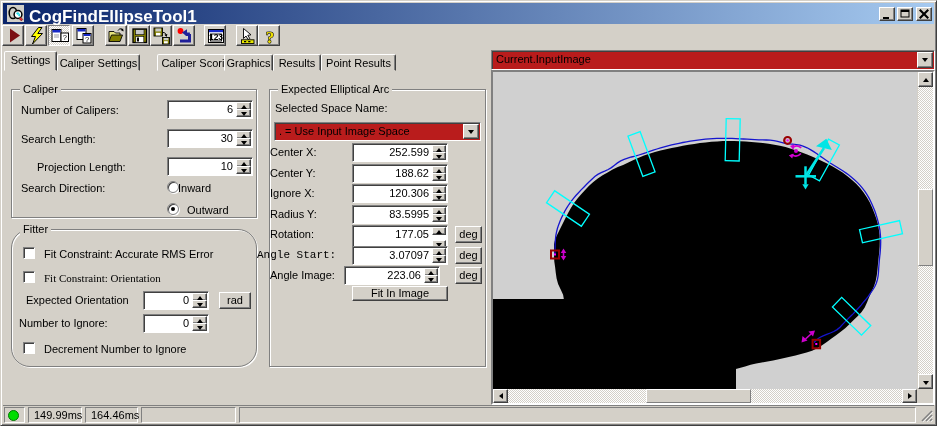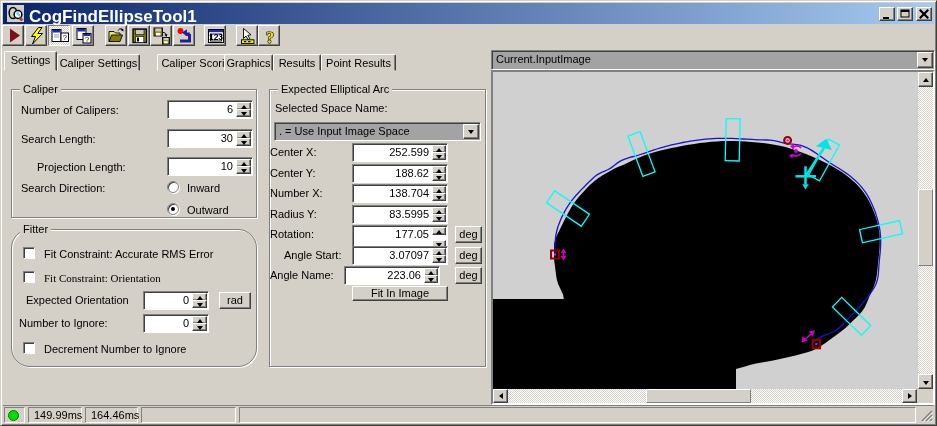--- a/index.html
+++ b/index.html
@@ -43,21 +43,21 @@
 .sbtn { position:absolute; left:0; width:15px; background:#D4D0C8; border:1px solid; border-color:#FFFFFF #404040 #404040 #FFFFFF; box-shadow: inset -1px -1px 0 #808080; }
 .uptri { position:absolute; left:50%; margin-left:-3px; width:0; height:0; border-left:3px solid transparent; border-right:3px solid transparent; border-bottom:4px solid #000; }
 .dntri { position:absolute; left:50%; margin-left:-3px; width:0; height:0; border-left:3px solid transparent; border-right:3px solid transparent; border-top:4px solid #000; }
 
 .radio { position:absolute; width:12px; height:12px; border-radius:50%; background:#fff; border:1px solid #808080; box-shadow: inset 1px 1px 0 #404040, 1px 1px 0 #fff; }
 .radio .dot { position:absolute; left:3px; top:3px; width:4px; height:4px; border-radius:50%; background:#000; }
 .check { position:absolute; width:12px; height:12px; background:#fff; border:1px solid; border-color:#808080 #FFFFFF #FFFFFF #808080; box-shadow: inset 1px 1px 0 #404040; }
 
 .pbtn { position:absolute; background:#D4D0C8; border:1px solid; border-color:#FFFFFF #404040 #404040 #FFFFFF; box-shadow: inset -1px -1px 0 #808080; text-align:center; }
 
-.combo { position:absolute; background:#a3a3a3; border:1px solid; border-color:#808080 #FFFFFF #FFFFFF #808080; box-shadow: inset 1px 1px 0 #404040; }
+.combo { position:absolute; background:#b91c1c; border:1px solid; border-color:#808080 #FFFFFF #FFFFFF #808080; box-shadow: inset 1px 1px 0 #404040; }
 .combo .ctext { position:absolute; left:4px; top:2px; line-height:13px; white-space:nowrap; }
 .cbtn { position:absolute; right:1px; top:1px; bottom:1px; width:16px; background:#D4D0C8; border:1px solid; border-color:#FFFFFF #404040 #404040 #FFFFFF; box-shadow: inset -1px -1px 0 #808080; }
 .cbtn .dntri { top:5px; }
 
 .sarrow { position:absolute; background:#D4D0C8; border:1px solid; border-color:#FFFFFF #404040 #404040 #FFFFFF; box-shadow: inset -1px -1px 0 #808080; }
 .ltri { position:absolute; top:50%; left:50%; margin:-3px 0 0 -2px; width:0; height:0; border-top:3px solid transparent; border-bottom:3px solid transparent; border-right:4px solid #000; }
 .rtri { position:absolute; top:50%; left:50%; margin:-3px 0 0 -2px; width:0; height:0; border-top:3px solid transparent; border-bottom:3px solid transparent; border-left:4px solid #000; }
 </style>
 </head>
 <body>
@@ -217,21 +217,21 @@
       <div class="sbtn" style="top:0;height:8px;">
         <div class="uptri" style="top:2px;"></div>
       </div>
       <div class="sbtn" style="bottom:0;height:8px;">
         <div class="dntri" style="top:2px;"></div>
       </div>
     </div>
   </div>
 <div class="lb" style="left:21px;top:182px;">Search Direction:</div>
 <div class="radio" style="left:167px;top:181px;"></div>
-<div class="lb" style="left:187px;top:182px;">Inward</div>
+<div class="lb" style="left:178px;top:182px;">Inward</div>
 <div class="radio" style="left:167px;top:202.5px;">
     <div class="dot"></div>
   </div>
 <div class="lb" style="left:187px;top:203.5px;">Outward</div>
 
 <div class="abs groupbox" style="left:11px;top:229px;width:246px;height:138px;border-radius:19px;">
   <div class="gblabel">Fitter</div>
 </div>
 <div class="check" style="left:23px;top:247px;"></div>
 <div class="lb" style="left:44px;top:248px;">Fit Constraint: Accurate RMS Error</div>
@@ -292,23 +292,23 @@
     <div class="val" style="right:18px;">188.62</div>
   <div class="btns" style="width:14px;">
       <div class="sbtn" style="top:0;height:8px;width:14px;">
         <div class="uptri" style="top:2px;"></div>
       </div>
       <div class="sbtn" style="bottom:0;height:8px;width:14px;">
         <div class="dntri" style="top:2px;"></div>
       </div>
     </div>
   </div>
-<div class="lb" style="left:270px;top:187px;">Number X:</div>
+<div class="lb" style="left:270px;top:187px;">Ignore X:</div>
 <div class="spin" style="left:352px;top:184px;width:96px;height:19px;">
-    <div class="val" style="right:18px;">138.704</div>
+    <div class="val" style="right:18px;">120.306</div>
   <div class="btns" style="width:14px;">
       <div class="sbtn" style="top:0;height:8px;width:14px;">
         <div class="uptri" style="top:2px;"></div>
       </div>
       <div class="sbtn" style="bottom:0;height:8px;width:14px;">
         <div class="dntri" style="top:2px;"></div>
       </div>
     </div>
   </div>
 <div class="lb" style="left:270px;top:207.5px;">Radius Y:</div>
@@ -329,34 +329,34 @@
   <div class="btns" style="width:14px;">
       <div class="sbtn" style="top:0;height:8px;width:14px;">
         <div class="uptri" style="top:2px;"></div>
       </div>
       <div class="sbtn" style="bottom:0;height:8px;width:14px;">
         <div class="dntri" style="top:2px;"></div>
       </div>
     </div>
   </div>
 <div class="pbtn" style="left:455px;top:226px;width:27px;height:17px;line-height:15px;">deg</div>
-<div class="lb" style="left:284px;top:248.5px;">Angle Start:</div>
+<div class="lb" style="left:257px;top:248.5px;font-family:Liberation Mono, monospace;">Angle Start:</div>
 <div class="spin" style="left:352px;top:245.5px;width:96px;height:19px;">
     <div class="val" style="right:18px;">3.07097</div>
   <div class="btns" style="width:14px;">
       <div class="sbtn" style="top:0;height:8px;width:14px;">
         <div class="uptri" style="top:2px;"></div>
       </div>
       <div class="sbtn" style="bottom:0;height:8px;width:14px;">
         <div class="dntri" style="top:2px;"></div>
       </div>
     </div>
   </div>
 <div class="pbtn" style="left:455px;top:246.5px;width:27px;height:17px;line-height:15px;">deg</div>
-<div class="lb" style="left:270px;top:269px;">Angle Name:</div>
+<div class="lb" style="left:270px;top:269px;">Angle Image:</div>
 <div class="spin" style="left:344px;top:266px;width:96px;height:19px;">
     <div class="val" style="right:18px;">223.06</div>
   <div class="btns" style="width:14px;">
       <div class="sbtn" style="top:0;height:8px;width:14px;">
         <div class="uptri" style="top:2px;"></div>
       </div>
       <div class="sbtn" style="bottom:0;height:8px;width:14px;">
         <div class="dntri" style="top:2px;"></div>
       </div>
     </div>

